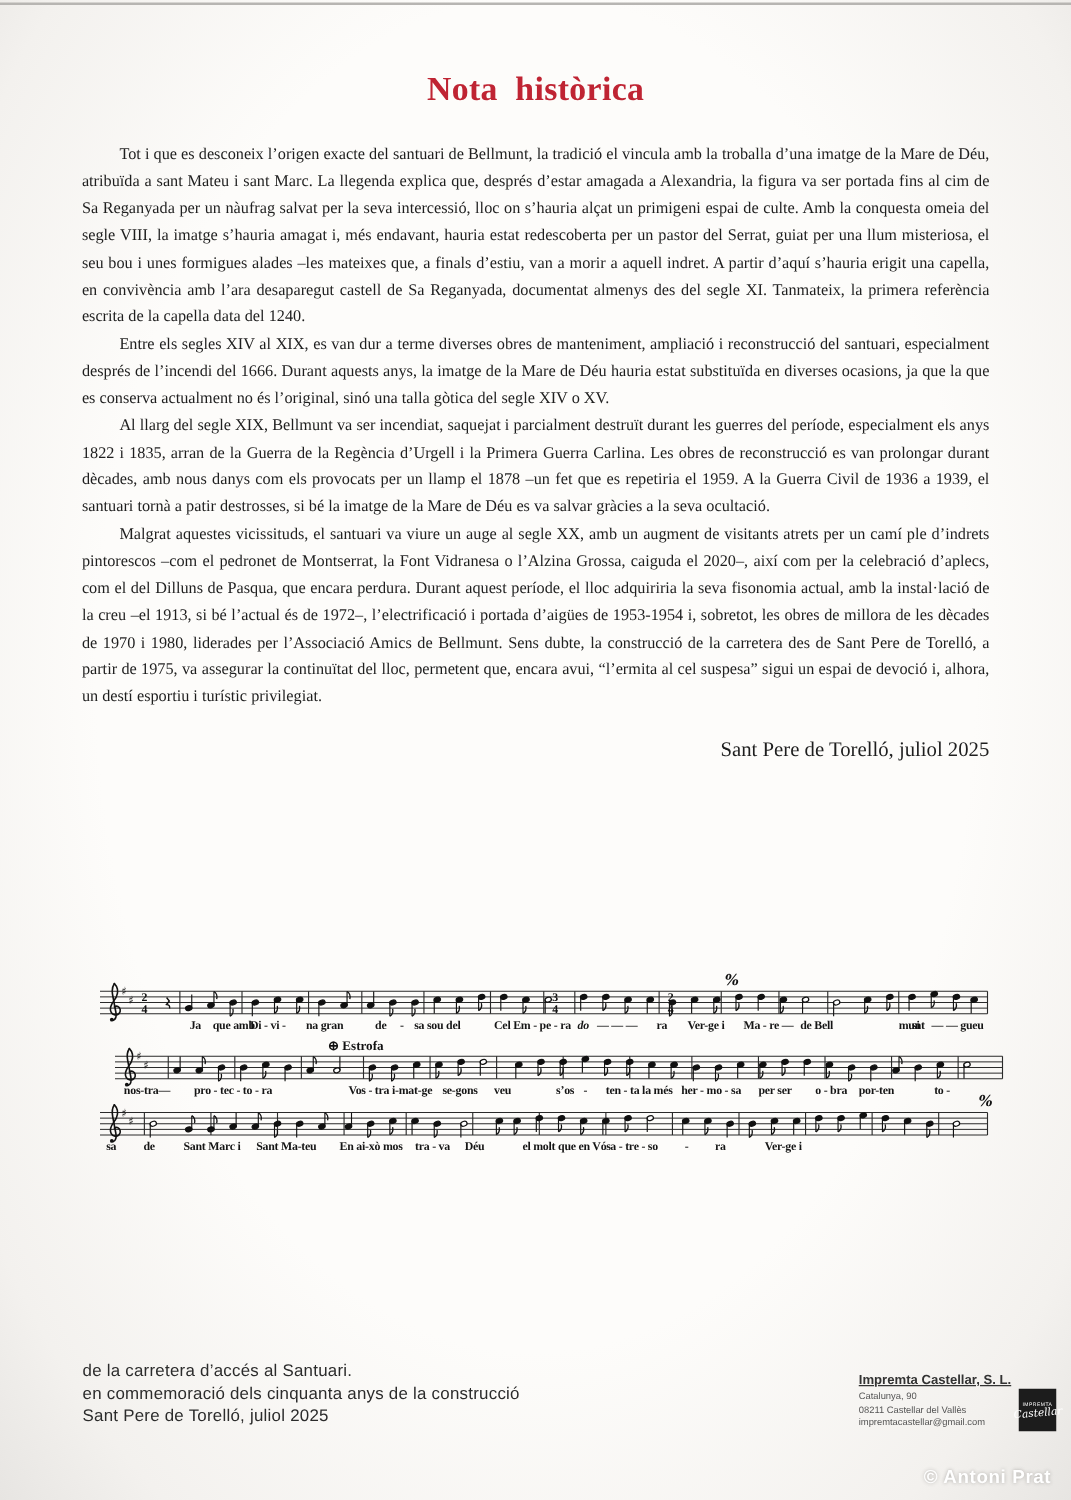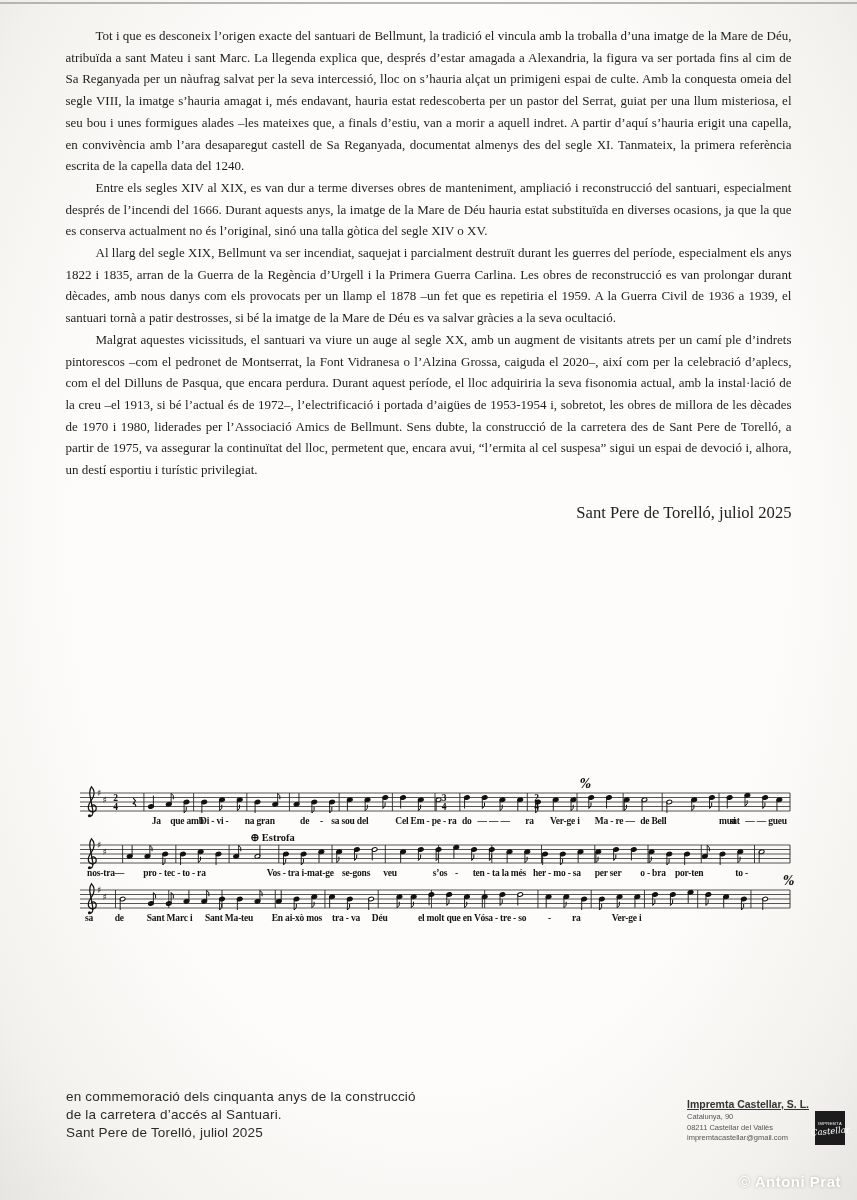--- a/index.html
+++ b/index.html
@@ -14,21 +14,21 @@
     font-size:27px;font-weight:700;color:#bf2433;
     word-spacing:7px;letter-spacing:.3px;
   }
   .body-text{width:726px;margin:25px auto 0;font-size:13px;line-height:21.7px;text-align:justify;color:#1e1e1e;}
   .body-text p{margin:0;text-indent:30px;}
   .dateline{width:726px;margin:22px auto 0;text-align:right;font-size:16.6px;color:#1e1e1e;}
 
   
   .score{position:absolute;left:80px;top:772px;width:710px;height:175px;}
   .system{position:absolute;left:0;width:710px;height:52px;}
-  .system.s0{top:7px;} .system.s1{top:59px;} .system.s2{top:104px;}
+  .system.s0{top:7px;} .system.s1{top:59px;margin-left:12px;} .system.s2{top:104px;}
   .markers{position:absolute;top:-2px;left:0;width:100%;height:14px;}
   .mk{position:absolute;bottom:0;white-space:nowrap;color:#111;}
   .mk.segno{font-family:"DejaVu Serif",serif;font-size:12px;font-weight:700;font-style:italic;}
   .mk.coda{font-family:"Liberation Serif",serif;font-size:10.5px;font-weight:700;}
   .staff-svg{position:absolute;top:14px;left:0;overflow:visible;}
   .lyr{position:absolute;top:37px;left:0;width:100%;height:13px;}
   .syl{position:absolute;white-space:nowrap;font-family:"Liberation Serif",serif;
        font-weight:700;font-size:9.5px;letter-spacing:-.2px;color:#151515;}
 
   
@@ -46,20 +46,21 @@
   .watermark{position:absolute;right:16px;bottom:10px;
     font-family:"Liberation Sans",sans-serif;font-size:15px;font-weight:700;
     color:#ffffff;text-shadow:0 0 3px rgba(160,158,154,.85);letter-spacing:.5px;}
 </style>
 </head>
 <body>
 
 <div class="page">
   <div class="top-edge"></div>
 
+  <h1 class="page-title">Nota històrica</h1>
 
   <div class="body-text">
     <p>Tot i que es desconeix l’origen exacte del santuari de Bellmunt, la tradició el vincula amb la troballa d’una imatge de la Mare de Déu, atribuïda a sant Mateu i sant Marc. La llegenda explica que, després d’estar amagada a Alexandria, la figura va ser portada fins al cim de Sa Reganyada per un nàufrag salvat per la seva intercessió, lloc on s’hauria alçat un primigeni espai de culte. Amb la conquesta omeia del segle VIII, la imatge s’hauria amagat i, més endavant, hauria estat redescoberta per un pastor del Serrat, guiat per una llum misteriosa, el seu bou i unes formigues alades –les mateixes que, a finals d’estiu, van a morir a aquell indret. A partir d’aquí s’hauria erigit una capella, en convivència amb l’ara desaparegut castell de Sa Reganyada, documentat almenys des del segle XI. Tanmateix, la primera referència escrita de la capella data del 1240.</p>
     <p>Entre els segles XIV al XIX, es van dur a terme diverses obres de manteniment, ampliació i reconstrucció del santuari, especialment després de l’incendi del 1666. Durant aquests anys, la imatge de la Mare de Déu hauria estat substituïda en diverses ocasions, ja que la que es conserva actualment no és l’original, sinó una talla gòtica del segle XIV o XV.</p>
     <p>Al llarg del segle XIX, Bellmunt va ser incendiat, saquejat i parcialment destruït durant les guerres del període, especialment els anys 1822 i 1835, arran de la Guerra de la Regència d’Urgell i la Primera Guerra Carlina. Les obres de reconstrucció es van prolongar durant dècades, amb nous danys com els provocats per un llamp el 1878 –un fet que es repetiria el 1959. A la Guerra Civil de 1936 a 1939, el santuari tornà a patir destrosses, si bé la imatge de la Mare de Déu es va salvar gràcies a la seva ocultació.</p>
     <p>Malgrat aquestes vicissituds, el santuari va viure un auge al segle XX, amb un augment de visitants atrets per un camí ple d’indrets pintorescos –com el pedronet de Montserrat, la Font Vidranesa o l’Alzina Grossa, caiguda el 2020–, així com per la celebració d’aplecs, com el del Dilluns de Pasqua, que encara perdura. Durant aquest període, el lloc adquiriria la seva fisonomia actual, amb la instal·lació de la creu –el 1913, si bé l’actual és de 1972–, l’electrificació i portada d’aigües de 1953-1954 i, sobretot, les obres de millora de les dècades de 1970 i 1980, liderades per l’Associació Amics de Bellmunt. Sens dubte, la construcció de la carretera des de Sant Pere de Torelló, a partir de 1975, va assegurar la continuïtat del lloc, permetent que, encara avui, “l’ermita al cel suspesa” sigui un espai de devoció i, alhora, un destí esportiu i turístic privilegiat.</p>
   </div>
 
   <div class="dateline">Sant Pere de Torelló, juliol 2025</div>
 
@@ -195,21 +196,21 @@
         </svg>
       <div class="lyr">
           <span class="syl" style="left: 10.1%;">Ja</span>
           <span class="syl" style="left: 12.7%;">que amb</span>
           <span class="syl" style="left: 16.9%;">Di - vi -</span>
           <span class="syl" style="left: 23.2%;">na gran</span>
           <span class="syl" style="left: 31%;">de</span>
           <span class="syl" style="left: 33.8%;">-</span>
           <span class="syl" style="left: 35.4%;">sa sou del</span>
           <span class="syl" style="left: 44.4%;">Cel Em - pe - ra</span>
-          <span class="syl" style="left: 53.8%;">do</span>
+          <span class="syl" style="left: 53.8%; font-style: italic;">do</span>
           <span class="syl" style="left: 56%;">— — —</span>
           <span class="syl" style="left: 62.7%;">ra</span>
           <span class="syl" style="left: 66.2%;">Ver-ge i</span>
           <span class="syl" style="left: 72.5%;">Ma - re —</span>
           <span class="syl" style="left: 78.9%;">de Bell</span>
           <span class="syl" style="left: 83.8%; padding-left: 44px;">munt</span>
           <span class="syl" style="left: 91.5%;">si</span>
           <span class="syl" style="left: 93.7%;">— — gueu</span>
         </div>
     </div>
@@ -484,22 +485,22 @@
           <span class="syl" style="left: 47.6%;">el molt que en Vós</span>
           <span class="syl" style="left: 57.5%;">a - tre - so</span>
           <span class="syl" style="left: 65.9%;">-</span>
           <span class="syl" style="left: 69.3%;">ra</span>
           <span class="syl" style="left: 74.9%;">Ver-ge i</span>
         </div>
     </div>
   </div>
 
   <div class="edition">
+    <div>de la carretera d’accés al Santuari.</div>
     <div>en commemoració dels cinquanta anys de la construcció</div>
-    <div>de la carretera d’accés al Santuari.</div>
     <div>Sant Pere de Torelló, juliol 2025</div>
   </div>
 
   <div class="colophon">
     <div>
       <div class="col-name">Impremta Castellar, S. L.</div>
       <div class="col-line">Catalunya, 90</div>
       <div class="col-line">08211 Castellar del Vallès</div>
       <div class="col-line">impremtacastellar@gmail.com</div>
     </div>

